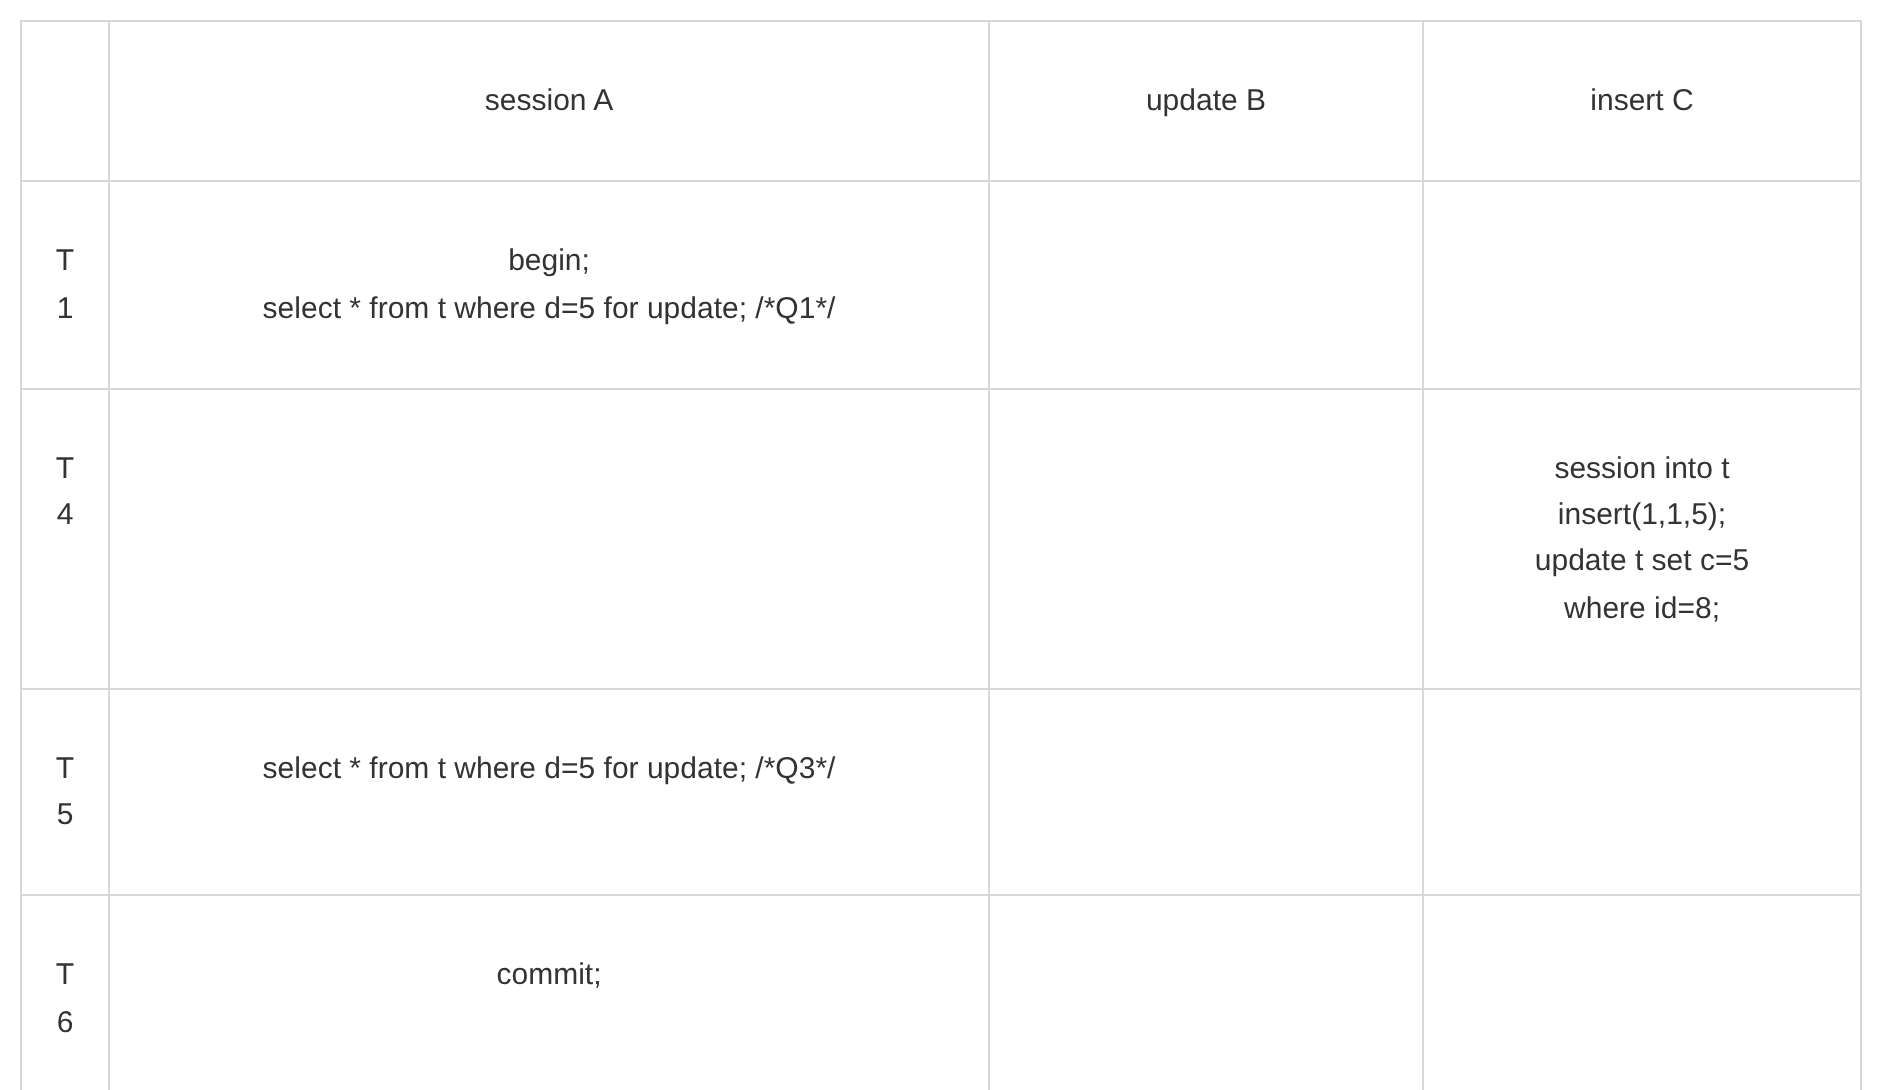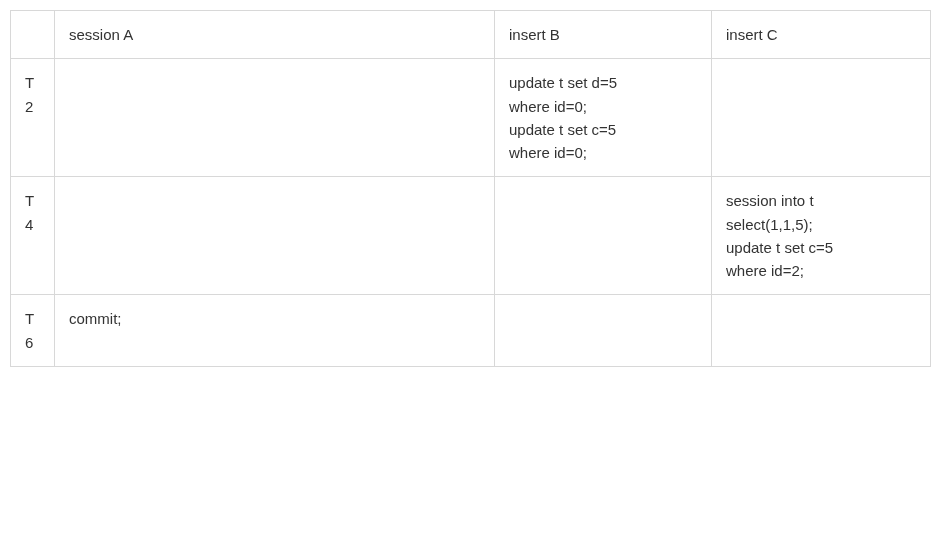--- a/index.html
+++ b/index.html
@@ -13,22 +13,22 @@
       padding: 10px;
       position: relative;
     }
     table {
       border-collapse: collapse;
       width: 920px;
       table-layout: fixed;
     }
     th, td {
       border: 1px solid #d8d8d8;
-      padding: 12px 14px;
-      text-align: left;
+      padding: 28px 14px;
+      text-align: center;
       vertical-align: top;
       font-size: 15px;
       font-weight: 400;
       color: #333;
       line-height: 1.55;
       word-wrap: break-word;
     }
     th {
       font-weight: 400;
     }
@@ -52,46 +52,50 @@
   <colgroup>
     <col class="col-step">
     <col class="col-a">
     <col class="col-b">
     <col class="col-c">
   </colgroup>
   <thead>
     <tr>
       <th></th>
       <th>session A</th>
-      <th>insert B</th>
+      <th>update B</th>
       <th>insert C</th>
     </tr>
   </thead>
   <tbody>
     <tr>
-      <td>T2</td>
+      <td>T1</td>
+      <td>
+        <span>begin;</span><br>
+        <span>select * from t where d=5 for update; /*Q1*/</span>
+      </td>
       <td></td>
-      <td>
-        <span>update t set d=5</span><br>
-        <span>where id=0;</span><br>
-        <span>update t set c=5</span><br>
-        <span>where id=0;</span>
-      </td>
       <td></td>
     </tr>
     <tr>
       <td>T4</td>
       <td></td>
       <td></td>
       <td>
         <span>session into t</span><br>
-        <span>select(1,1,5);</span><br>
+        <span>insert(1,1,5);</span><br>
         <span>update t set c=5</span><br>
-        <span>where id=2;</span>
+        <span>where id=8;</span>
       </td>
+    </tr>
+    <tr>
+      <td>T5</td>
+      <td>select * from t where d=5 for update; /*Q3*/</td>
+      <td></td>
+      <td></td>
     </tr>
     <tr>
       <td>T6</td>
       <td>commit;</td>
       <td></td>
       <td></td>
     </tr>
   </tbody>
 </table>
 

